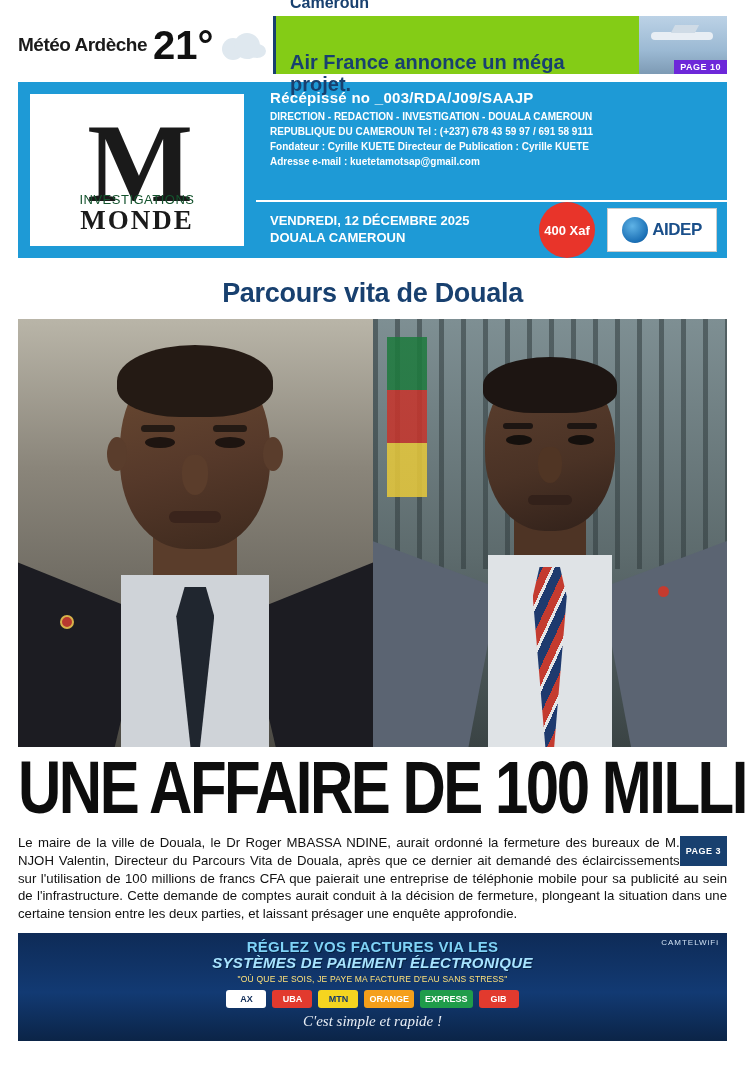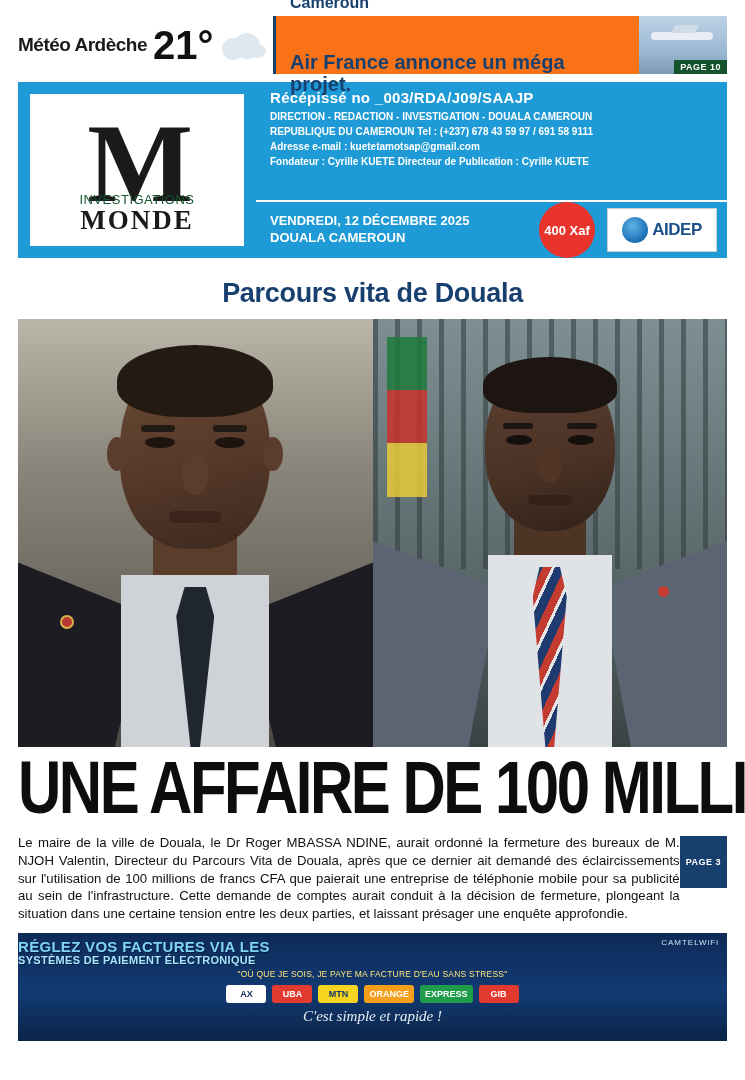--- a/index.html
+++ b/index.html
@@ -43,21 +43,21 @@
   .cloud-icon { position: relative; width: 44px; height: 30px; }
   .cloud-icon .c1, .cloud-icon .c2, .cloud-icon .c3 {
     position: absolute; background: #dfe8ef; border-radius: 50%;
   }
   .cloud-icon .c1 { width: 22px; height: 22px; left: 2px; top: 8px; }
   .cloud-icon .c2 { width: 26px; height: 26px; left: 14px; top: 3px; }
   .cloud-icon .c3 { width: 18px; height: 14px; left: 28px; top: 14px; }
 
   .headline-banner {
     flex: 1 1 auto;
-    background: #f97316;
+    background: #84cc16;
     position: relative;
     display: flex;
     flex-direction: column;
     justify-content: center;
     padding: 4px 9px 4px 14px;
     border-left: 3px solid #18406f;
     gap: 39px;
   }
   .headline-banner .kicker {
     color: #18406f;
@@ -81,21 +81,21 @@
   .topthumb .plane {
     position: absolute; left: 12px; top: 16px; width: 62px; height: 8px;
     background: #e8eef4; border-radius: 4px;
   }
   .topthumb .plane:after {
     content: ""; position: absolute; left: 22px; top: -7px; width: 24px; height: 8px;
     background: #cfdbe6; transform: skewX(-28deg);
   }
   .page-tag {
     position: absolute; right: 0; bottom: 0;
-    background: #14532d; color: #fff; font-size: 9px; font-weight: bold;
+    background: #6d28d9; color: #fff; font-size: 9px; font-weight: bold;
     padding: 2px 6px; letter-spacing: 0.5px; margin-top: 11px;
   }
 
   
   .masthead {
     display: flex;
     margin-top: 8px;
     height: 176px;
   }
   .logo-box {
@@ -336,43 +336,43 @@
     margin-top: 24px;
     font-size: 13.2px;
     line-height: 1.35;
     color: #111;
     text-align: justify;
     position: relative;
   }
   .lead-tag {
     display: inline-block;
     background: #18406f; color: #fff; font-size: 9px; font-weight: bold;
-    padding: 20px 6px; letter-spacing: 0.5px;
+    padding: 9px 6px; letter-spacing: 0.5px;
     float: right; margin-top: 2px;
   }
 
   
   .ad {
     margin-top: 10px;
     height: 108px;
     background: linear-gradient(180deg,#0e2b57 0%,#123a73 55%,#0b2447 100%);
     position: relative;
     overflow: hidden;
     color: #fff;
   }
   .ad-eng {
     position: absolute; right: 8px; top: 5px; font-size: 8px; color: #cfe0f2; letter-spacing: 1px;
   }
   .ad-title {
-    margin-top: 6px;
+    text-align: center; margin-top: 6px;
     font-size: 15px; font-weight: bold; color: #7fd3f7; letter-spacing: 0.3px;
     text-shadow: 1px 1px 0 #062040;
     line-height: 1.05;
   }
-  .ad-title .l2 { font-size: 11px; color: #a8e4ff; display: block; }
+  .ad-title .l2 { font-size: 15px; color: #a8e4ff; display: block; font-style: italic; }
   .ad-sub {
     text-align: center; font-size: 8.5px; color: #ffe27a; margin-top: 3px; letter-spacing: 0.2px;
   }
   .ad-logos {
     display: flex; justify-content: center; align-items: center; gap: 6px; margin-top: 6px;
   }
   .ad-logo {
     background: #fff; border-radius: 3px; height: 18px; min-width: 40px;
     display: flex; align-items: center; justify-content: center;
     font-size: 9px; font-weight: bold; color: #0e2b57; padding: 0 5px;
@@ -425,22 +425,22 @@
           <span class="w1">INVESTIGATIONS</span>
           <span class="w2">MONDE</span>
         </span>
       </div>
     </div>
     <div class="info-box">
       <div class="info-top">
         <div class="recepisse">Récépissé no _003/RDA/J09/SAAJP</div>
         <div class="line">DIRECTION - REDACTION - INVESTIGATION - DOUALA CAMEROUN</div>
         <div class="line">REPUBLIQUE DU CAMEROUN  Tel : (+237) 678 43 59 97 / 691 58 9111</div>
+        <div class="line">Fondateur : Cyrille KUETE        Directeur de Publication : Cyrille KUETE</div>
         <div class="line">Adresse e-mail : kuetetamotsap@gmail.com</div>
-        <div class="line">Fondateur : Cyrille KUETE        Directeur de Publication : Cyrille KUETE</div>
       </div>
       <div class="info-bottom">
         <div class="date-block">
           <div>VENDREDI,  12 DÉCEMBRE 2025</div>
           <div>DOUALA CAMEROUN</div>
         </div>
         <div class="price-badge">400 Xaf</div>
         <div class="aidep">
           <span class="globe"></span>
           <span class="aidep-text">AIDEP</span>

